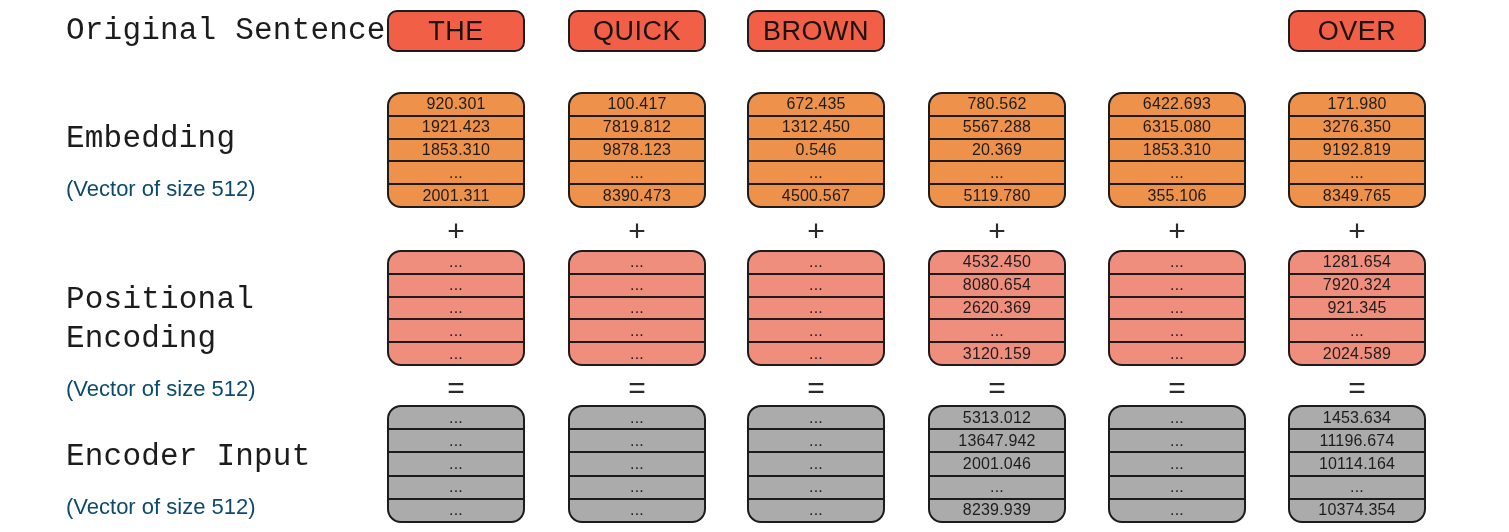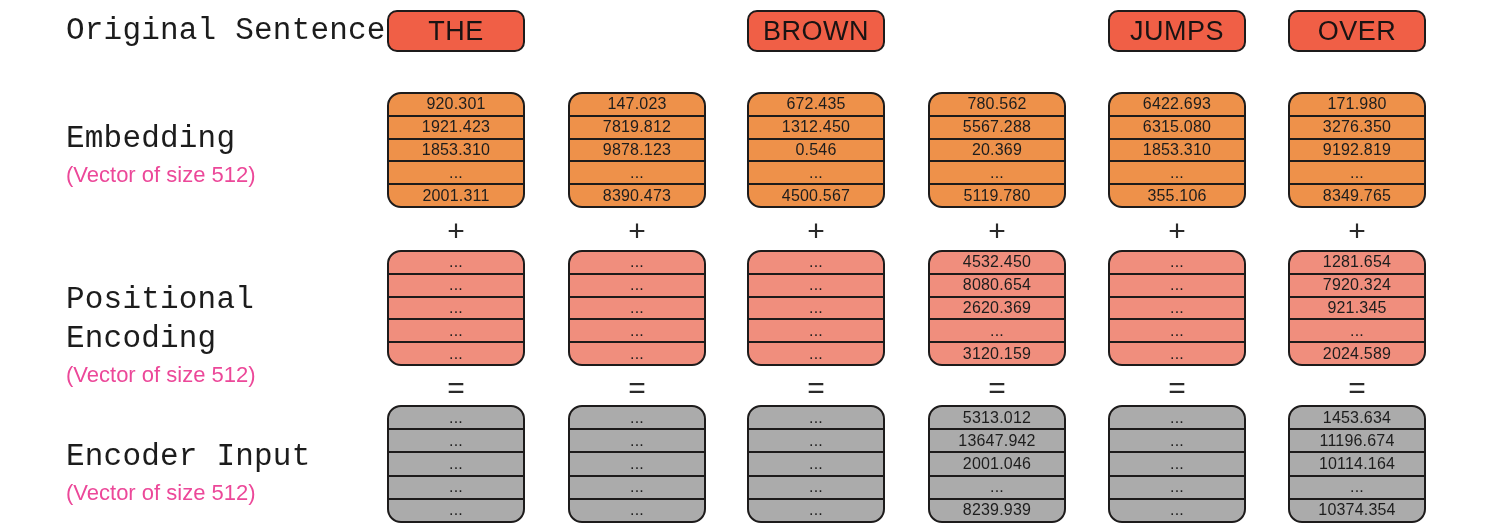--- a/index.html
+++ b/index.html
@@ -9,21 +9,21 @@
     height: 532px;
     background: #ffffff;
     font-family: "Liberation Sans", sans-serif;
     color: var(--text, #1d1d1d);
     overflow: hidden;
   }
 
   
   .label-block { position: absolute; left: 66px; width: 320px; }
   .lbl-title { font-size: 31px; line-height: 1.25; color: #1c1c1c; letter-spacing: 0.2px; font-family: Liberation Mono, monospace; }
-  .lbl-sub   { font-size: 22px; line-height: 1.2; color: #ec4899; margin-top: 3px; }
+  .lbl-sub   { font-size: 22px; line-height: 1.2; color: #0c4a6e; margin-top: 17px; }
 
   
   .col { position: absolute; top: 0; width: 138px; height: 463px; }
 
   .token {
     position: absolute; top: 10px; left: 0; right: 0; height: 42px;
     background: var(--token-fill, #f05f46);
     border: 2.5px solid var(--box-border, #1d1b1b);
     border-radius: 10px;
     display: flex; align-items: center; justify-content: center;
@@ -107,22 +107,23 @@
     <div class="vbox encoder">
       <div class="cell">...</div>
       <div class="cell">...</div>
       <div class="cell">...</div>
       <div class="cell">...</div>
       <div class="cell">...</div>
     </div>
   </div>
 
   <div class="col" style="left:568px">
-    <div class="vbox embedding">
-      <div class="cell">147.023</div>
+    <div class="token">QUICK</div>
+    <div class="vbox embedding">
+      <div class="cell">100.417</div>
       <div class="cell">7819.812</div>
       <div class="cell">9878.123</div>
       <div class="cell">...</div>
       <div class="cell">8390.473</div>
     </div>
     <div class="op plus">+</div>
     <div class="vbox positional">
       <div class="cell">...</div>
       <div class="cell">...</div>
       <div class="cell">...</div>
@@ -186,21 +187,20 @@
     <div class="vbox encoder">
       <div class="cell">5313.012</div>
       <div class="cell">13647.942</div>
       <div class="cell">2001.046</div>
       <div class="cell">...</div>
       <div class="cell">8239.939</div>
     </div>
   </div>
 
   <div class="col" style="left:1108px">
-    <div class="token">JUMPS</div>
     <div class="vbox embedding">
       <div class="cell">6422.693</div>
       <div class="cell">6315.080</div>
       <div class="cell">1853.310</div>
       <div class="cell">...</div>
       <div class="cell">355.106</div>
     </div>
     <div class="op plus">+</div>
     <div class="vbox positional">
       <div class="cell">...</div>

